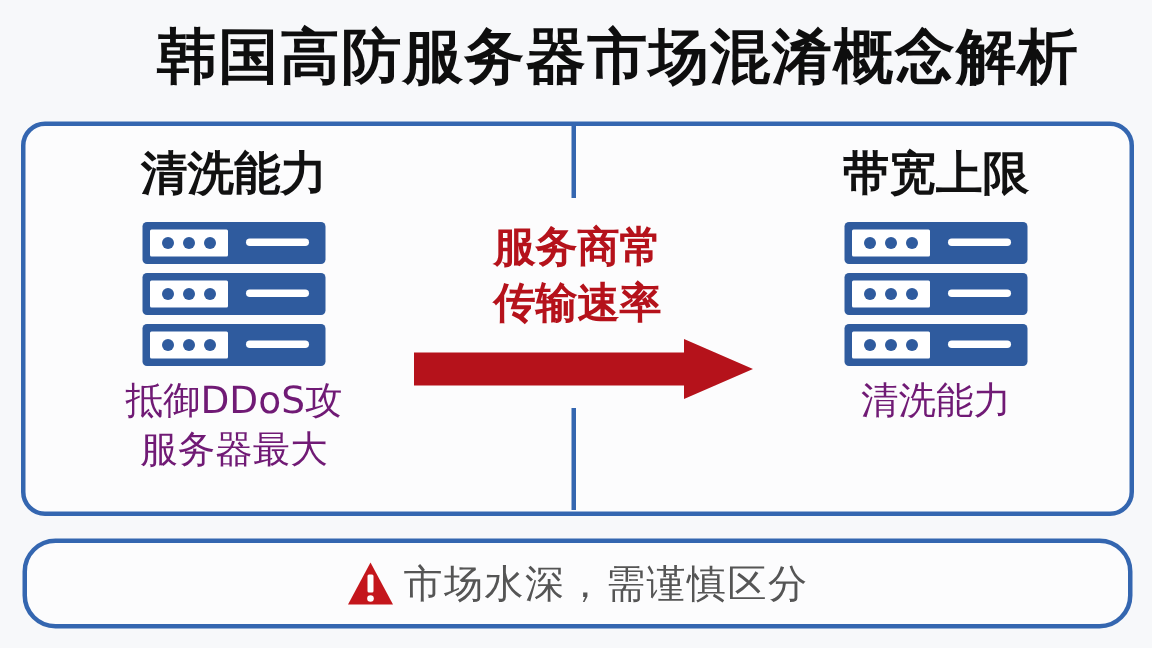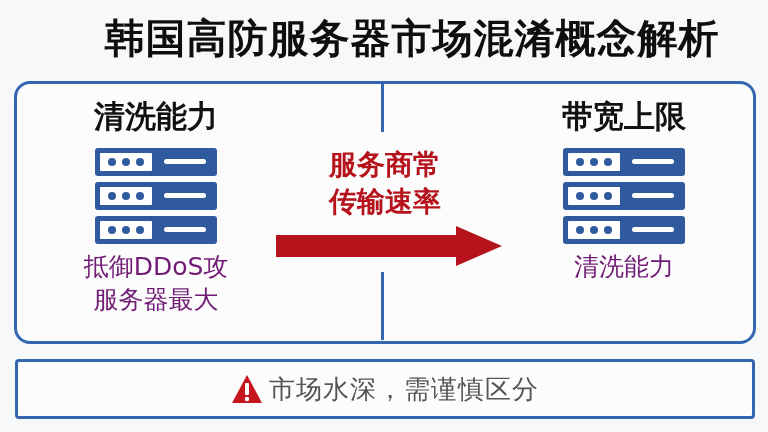--- a/index.html
+++ b/index.html
@@ -14,21 +14,21 @@
   .col.right{left:504px;}
   .col-title{font-size:31px;font-weight:bold;color:#111;line-height:40px;height:44px;}
   .server{margin:8px auto 0;width:122px;}
   .srv-unit{height:28px;margin-bottom:6px;background:#2f5b9e;border-radius:3px;position:relative;}
   .srv-face{position:absolute;left:5px;top:5px;width:52px;height:18px;background:#fff;border-radius:1px;}
   .dot{position:absolute;top:5px;width:8px;height:8px;border-radius:50%;background:#2f5b9e;}
   .bar{position:absolute;left:69px;top:11px;width:42px;height:5px;background:#fff;border-radius:3px;}
   .col-desc{font-size:25px;color:#701a75;line-height:33px;margin-top:6px;}
   .center-label{position:absolute;left:300px;top:146px;width:170px;text-align:center;font-size:28px;font-weight:bold;color:#b5121b;line-height:37px;}
   .arrow{position:absolute;left:276px;top:226px;width:226px;height:40px;}
-  .bottom-panel{position:absolute;left:15px;top:359px;width:734px;height:54px;border:3px solid #3466b0;border-radius:4px;background:#fcfcfd;display:flex;align-items:center;justify-content:center;}
+  .bottom-panel{position:absolute;left:15px;top:359px;width:734px;height:54px;border:3px solid #3466b0;border-radius:22px;background:#fcfcfd;display:flex;align-items:center;justify-content:center;}
   .warn-icon{width:32px;height:30px;margin-right:6px;}
   .warn-text{font-size:26px;color:#555;letter-spacing:1px;}
 </style>
 </head>
 <body>
 
 <div class="title">韩国高防服务器市场混淆概念解析</div>
 
 <div class="main-panel"></div>
 <div class="divider top"></div>

